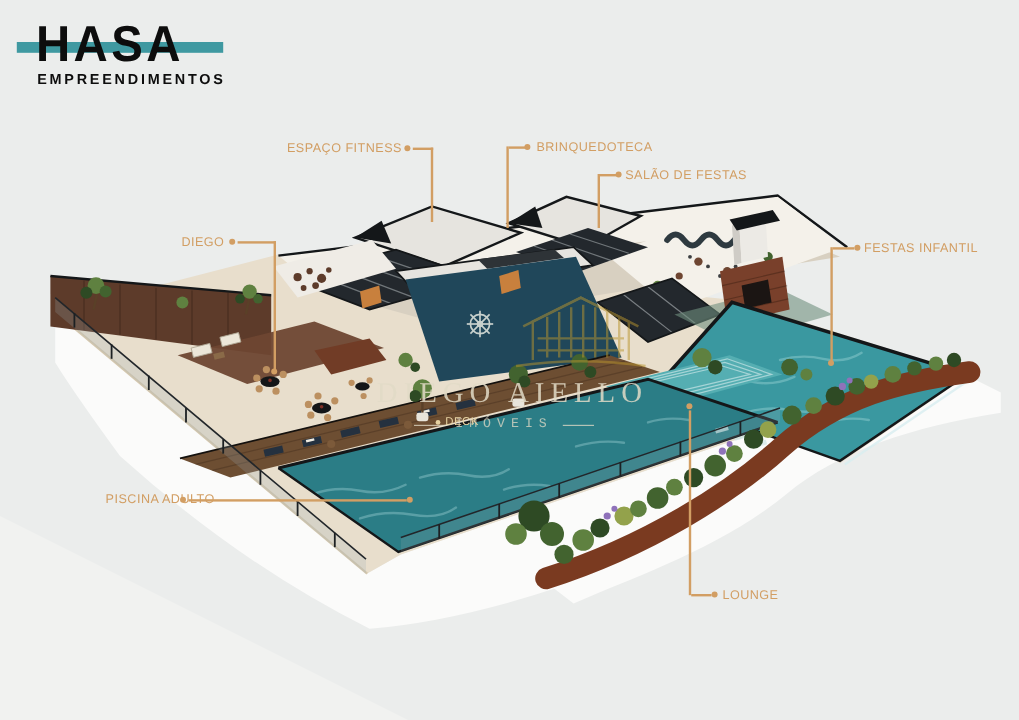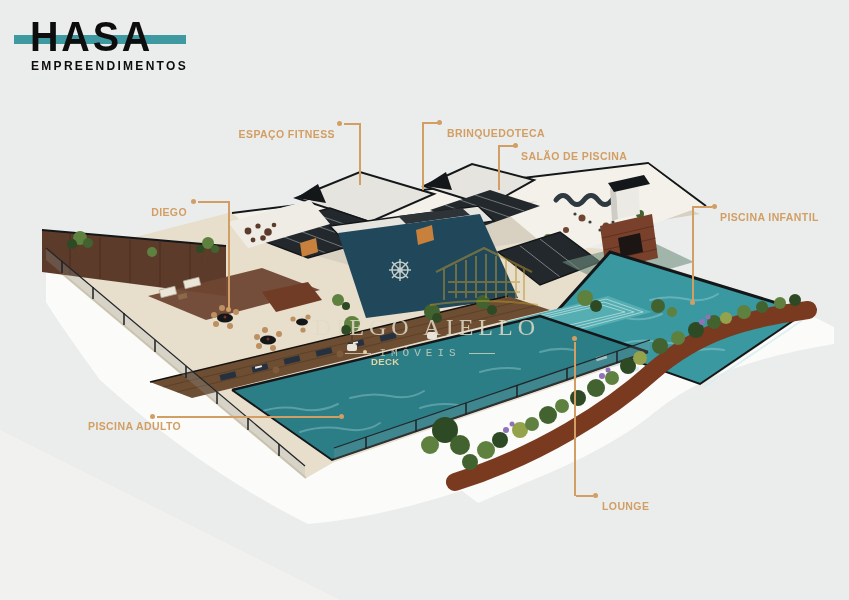--- a/index.html
+++ b/index.html
@@ -37,22 +37,22 @@
              letter-spacing:2.3px;color:var(--ink);}
   
   .watermark{position:absolute;left:300px;top:238px;width:240px;text-align:right;pointer-events:none;}
   .wm-icon{position:relative;left:0;top:0;opacity:.5;}
   .wm-title{font-family:"Liberation Serif",serif;font-size:24px;letter-spacing:5px;
             color:var(--wmtext);opacity:.85;margin-top:2px;white-space:nowrap;}
   .wm-sub-row{display:flex;align-items:center;justify-content:center;gap:8px;margin-top:6px;opacity:.75;}
   .wm-line{display:inline-block;width:26px;height:1px;background:var(--wmtext);}
   .wm-sub{font-family:Liberation Mono, monospace;font-size:11px;letter-spacing:5px;color:var(--wmtext);}
   
-  .co-label{position:absolute;font-size:10.5px;font-weight:700;letter-spacing:.4px;
-            color:var(--gold);white-space:nowrap;margin-top:10px;}
+  .co-label{position:absolute;font-size:10.5px;font-weight:400;letter-spacing:.4px;
+            color:var(--gold);white-space:nowrap;}
   .co-dot{position:absolute;width:5px;height:5px;border-radius:50%;background:var(--gold);}
   .co-h{position:absolute;height:2px;background:var(--gold);}
   .co-v{position:absolute;width:2px;background:var(--gold);}
   .co-cream{color:var(--cream);} .bg-cream{background:var(--cream);}
 </style>
 </head>
 <body>
 
 <div id="stage">
 
@@ -385,32 +385,32 @@
   <span class="co-label" style="right:514px;top:118px">ESPAÇO FITNESS</span>
   <i class="co-dot" style="left:337px;top:121px"></i>
   <i class="co-h" style="left:344px;top:123px;width:17px"></i>
   <i class="co-v" style="left:359px;top:123px;height:62px"></i>
 
   <span class="co-label" style="left:447px;top:117px">BRINQUEDOTECA</span>
   <i class="co-dot" style="left:437px;top:120px"></i>
   <i class="co-h" style="left:424px;top:122px;width:15px"></i>
   <i class="co-v" style="left:422px;top:122px;height:68px"></i>
 
-  <span class="co-label" style="left:521px;top:140px">SALÃO DE PISCINA</span>
+  <span class="co-label" style="left:521px;top:140px">SALÃO DE FESTAS</span>
   <i class="co-dot" style="left:513px;top:143px"></i>
   <i class="co-h" style="left:500px;top:145px;width:14px"></i>
   <i class="co-v" style="left:498px;top:145px;height:45px"></i>
 
   <span class="co-label" style="right:662px;top:196px">DIEGO</span>
   <i class="co-dot" style="left:191px;top:199px"></i>
   <i class="co-h" style="left:198px;top:201px;width:32px"></i>
   <i class="co-v" style="left:228px;top:201px;height:108px"></i>
   <i class="co-dot" style="left:226px;top:307px"></i>
 
-  <span class="co-label" style="left:720px;top:201px">PISCINA INFANTIL</span>
+  <span class="co-label" style="left:720px;top:201px">FESTAS INFANTIL</span>
   <i class="co-dot" style="left:712px;top:204px"></i>
   <i class="co-h" style="left:694px;top:206px;width:18px"></i>
   <i class="co-v" style="left:692px;top:206px;height:96px"></i>
   <i class="co-dot" style="left:690px;top:300px"></i>
 
   <span class="co-label" style="left:88px;top:410px">PISCINA ADULTO</span>
   <i class="co-dot" style="left:150px;top:414px"></i>
   <i class="co-h" style="left:157px;top:416px;width:182px"></i>
   <i class="co-dot" style="left:339px;top:414px"></i>
 

